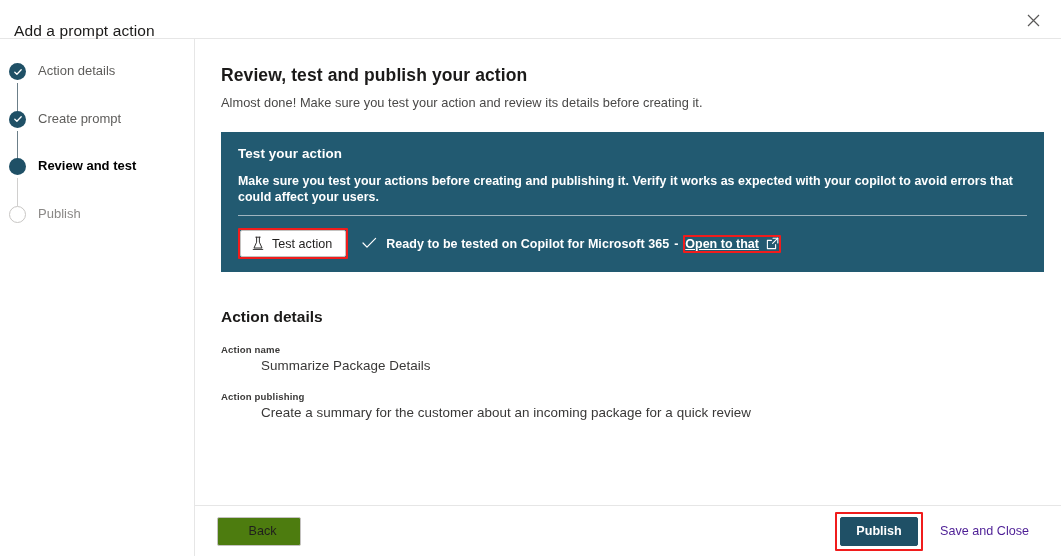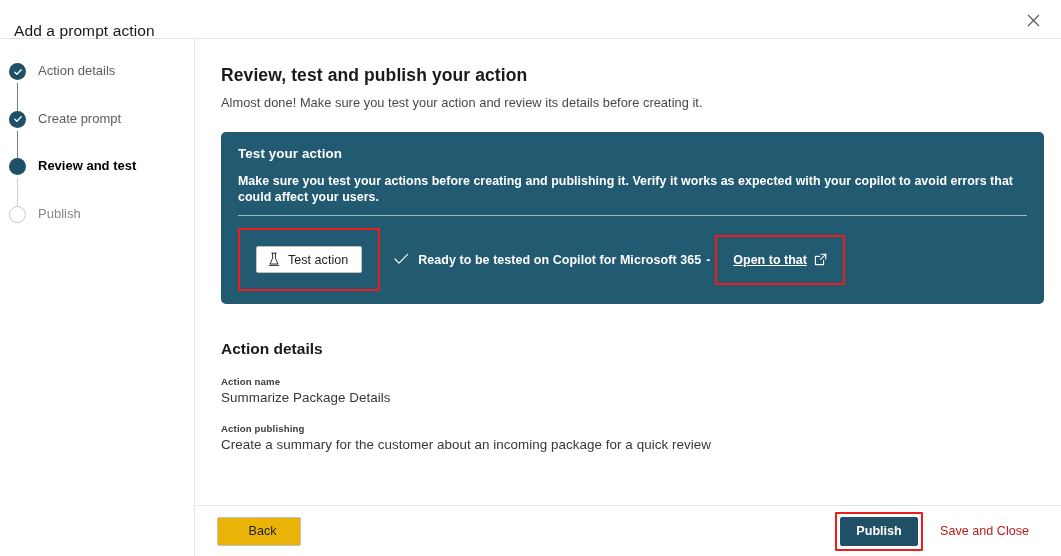--- a/index.html
+++ b/index.html
@@ -155,21 +155,21 @@
     margin-top: 9px;
     font-size: 12.8px;
     color: #494847;
     letter-spacing: 0.05px;
   }
 
   
   .test-panel {
     margin-top: 22px;
     background: #225a71;
-    border-radius: 5px;
+    border-radius: 0;
     padding: 14px 17px 13px 17px;
     color: #ffffff;
   }
   .test-panel-title {
     font-size: 13.4px;
     font-weight: 700;
     letter-spacing: 0.1px;
   }
   .test-panel-desc {
     margin-top: 12px;
@@ -187,21 +187,21 @@
   .test-row {
     margin-top: 12px;
     display: flex;
     align-items: center;
   }
 
   
   .annot {
     border: 2.5px solid #f01c1c;
     border-radius: 1px;
-    padding: 16px;
+    padding: 0;
     display: inline-flex;
     align-items: center;
   }
 
   .test-action-btn {
     display: inline-flex;
     align-items: center;
     gap: 7px;
     background: #ffffff;
     color: #201f1e;
@@ -267,20 +267,21 @@
     font-size: 9.6px;
     font-weight: 700;
     color: #3b3a39;
     letter-spacing: 0.15px;
   }
   .field-value {
     margin-top: 3px;
     font-size: 13.4px;
     color: #393837;
     letter-spacing: 0.05px;
+    margin-left: 40px;
   }
 
   
   .footer {
     flex: 0 0 51px;
     border-top: 1px solid #e6e6e6;
     display: flex;
     align-items: center;
     padding: 0 17px 0 22px;
     background: #ffffff;
@@ -295,35 +296,35 @@
     height: 29px;
     min-width: 84px;
     padding: 0 14px;
     font-size: 12.6px;
     font-family: "Liberation Sans", sans-serif;
     border-radius: 2px;
     cursor: pointer;
     white-space: nowrap;
   }
   .btn-default {
-    background: #eab308;
+    background: #4d7c0f;
     color: #201f1e;
     border: 1px solid #c4c2c0;
     padding-left: 21px;
   }
   .btn-primary {
     background: #1f5066;
     color: #ffffff;
     border: 1px solid #1f5066;
     font-weight: 600;
     min-width: 78px;
   }
   .btn-subtle {
     background: transparent;
-    color: #b91c1c;
+    color: #4c1d95;
     border: 1px solid transparent;
     min-width: 0;
   }
   .annot-footer {
     border: 2.5px solid #f01c1c;
     border-radius: 1px;
     padding: 3px;
     display: inline-flex;
   }
 </style>

